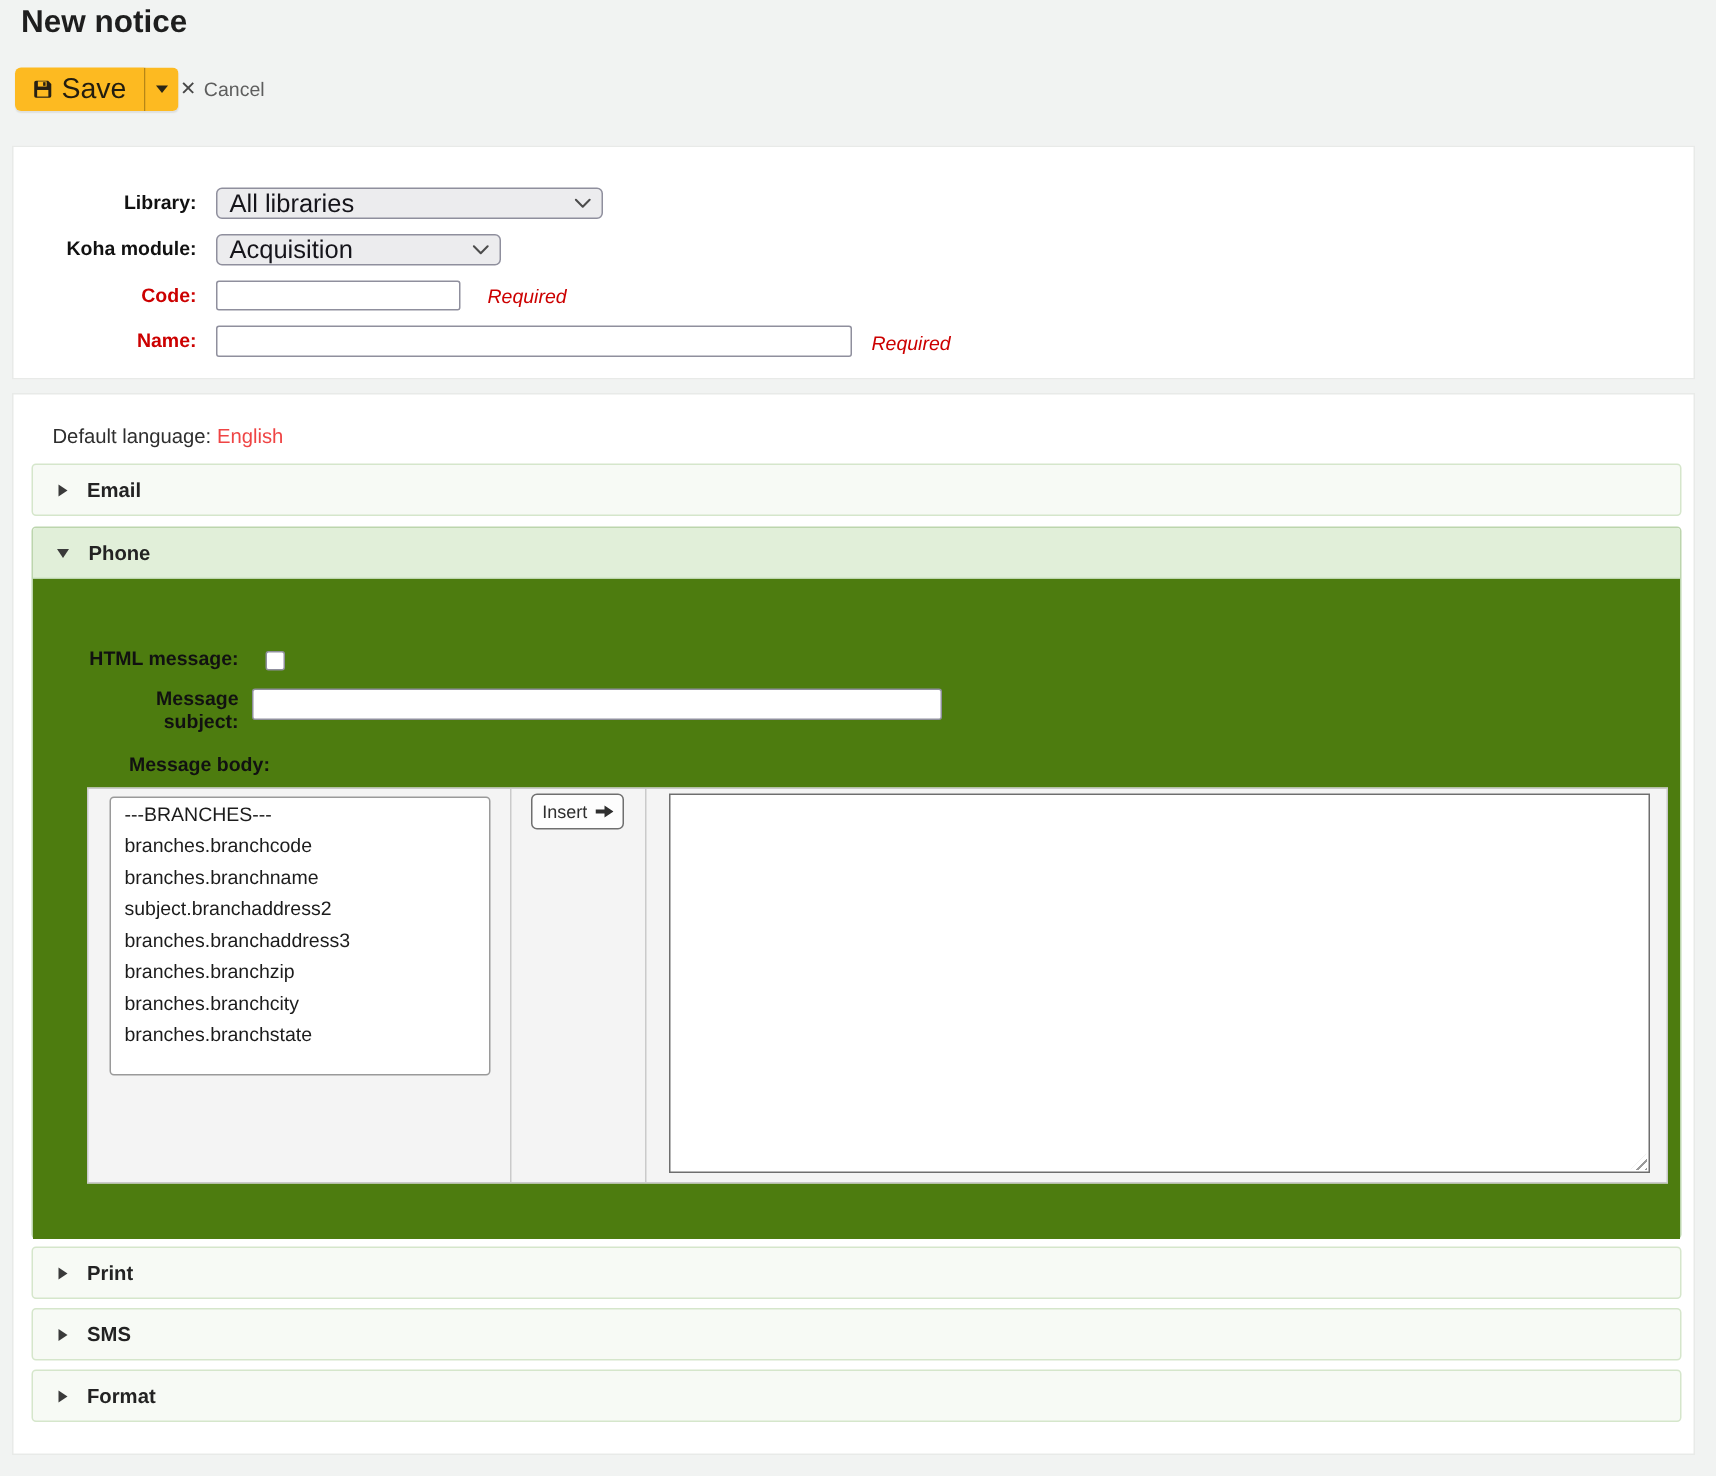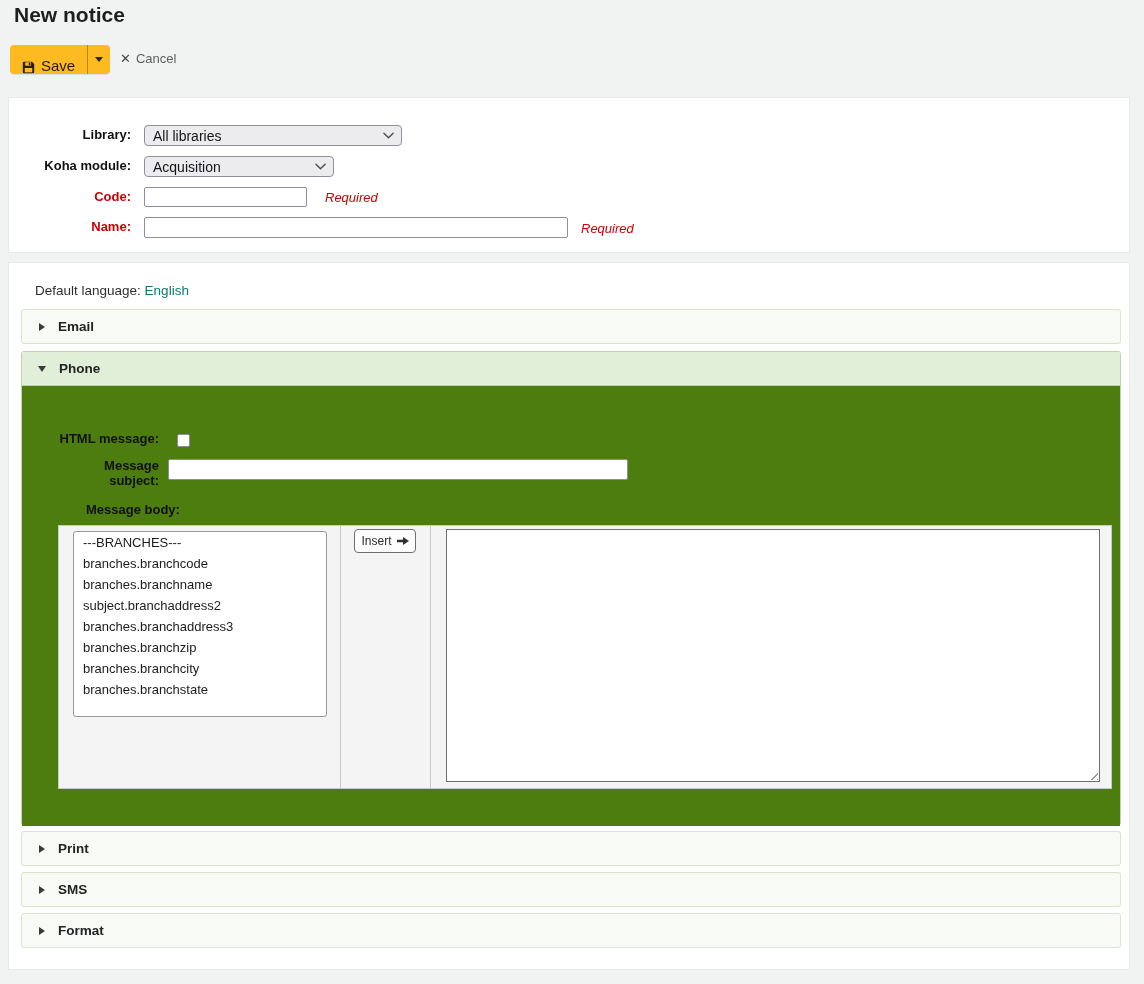--- a/index.html
+++ b/index.html
@@ -14,42 +14,42 @@
   html,body{background:var(--page-bg);}
   body{font-family:"Liberation Sans","DejaVu Sans",sans-serif;color:#1c1c1c;}
   .stage{position:relative;width:1144px;height:984px;background:var(--page-bg);overflow:hidden;}
   .abs{position:absolute;}
 
   
   .page-title{left:14px;top:3px;font-size:21px;font-weight:bold;color:#1e1e1e;}
 
   
   .btn-split{left:10px;top:45px;display:flex;height:29px;box-shadow:0 1px 1px rgba(0,0,0,.08);border-radius:4px;cursor:pointer;}
-  .btn-main{display:flex;align-items:flex-end;gap:6px;background:var(--accent-yellow);border-radius:4px 0 0 4px;padding:0 12px;font-size:15px;font-weight:400;color:#221d10;}
+  .btn-main{display:flex;align-items:center;gap:6px;background:var(--accent-yellow);border-radius:4px 0 0 4px;padding:0 12px;font-size:19px;font-weight:400;color:#221d10;}
   .btn-caret{display:flex;align-items:center;justify-content:center;width:23px;background:var(--accent-yellow);border-left:1px solid rgba(0,0,0,.28);border-radius:0 4px 4px 0;}
   .caret-down-sm{width:0;height:0;border-left:4px solid transparent;border-right:4px solid transparent;border-top:5px solid #2a2515;}
   .cancel-link{left:120px;top:51px;display:flex;align-items:center;gap:5px;font-size:13px;color:#5d5d5d;cursor:pointer;}
   .x-glyph{font-size:13px;color:#474747;}
 
   
   .panel{background:#fff;border:1px solid #e8eae8;}
   .panel1{left:8px;top:97px;width:1122px;height:156px;}
   .panel2{left:8px;top:262px;width:1122px;height:708px;}
 
   
   .flabel{font-size:13px;font-weight:bold;color:#111;text-align:right;width:122px;}
   .flabel.req{color:var(--required-red);padding-left:28px;}
-  .select{display:flex;align-items:center;justify-content:space-between;height:21px;background:#ececee;border:1px solid #8f8f9d;border-radius:4px;padding:0 7px 0 8px;font-size:14px;color:#15141a;cursor:pointer;}
+  .select{display:flex;align-items:center;justify-content:space-between;height:21px;background:#ececee;border:1px solid #8f8f9d;border-radius:4px;padding:0 7px 0 8px;font-size:17px;color:#15141a;cursor:pointer;}
   .tinput{height:20px;background:#fff;border:1px solid #8f8f9d;border-radius:2px;font-family:"Liberation Sans","DejaVu Sans",sans-serif;font-size:13px;padding:0 4px;color:#15141a;}
   .required-note{font-size:13px;font-style:italic;color:var(--required-red);}
 
   
   .lang-line{left:26px;top:20px;font-size:13.5px;}
   .lang-label{color:#2e2e2e;}
-  .lang-value{color:#0f766e;}
+  .lang-value{color:#ef4444;}
 
   
   .acc{left:12px;width:1100px;border:1px solid #d5e6cb;border-radius:3px;background:var(--collapsed-green);}
   .acc-header{display:flex;align-items:center;height:100%;padding-left:17px;gap:13px;cursor:pointer;}
   .acc-collapsed{height:35px;}
   .acc-title{font-size:13.5px;font-weight:bold;color:#232323;}
   .caret-right{width:0;height:0;border-top:4px solid transparent;border-bottom:4px solid transparent;border-left:6px solid #3a3a3a;}
   .caret-down{width:0;height:0;border-left:4px solid transparent;border-right:4px solid transparent;border-top:6px solid #3a3a3a;}
   .acc-phone{top:88px;height:475px;border:1px solid var(--green-border);background:#fff;}
   .acc-phone .hd{height:34px;background:var(--header-green);border-bottom:1px solid var(--green-border);border-radius:2px 2px 0 0;padding-left:16px;}

